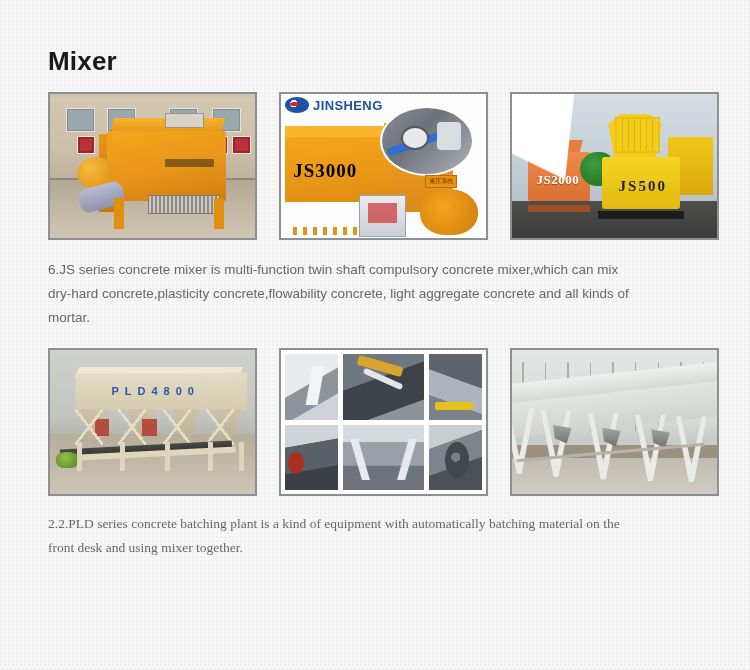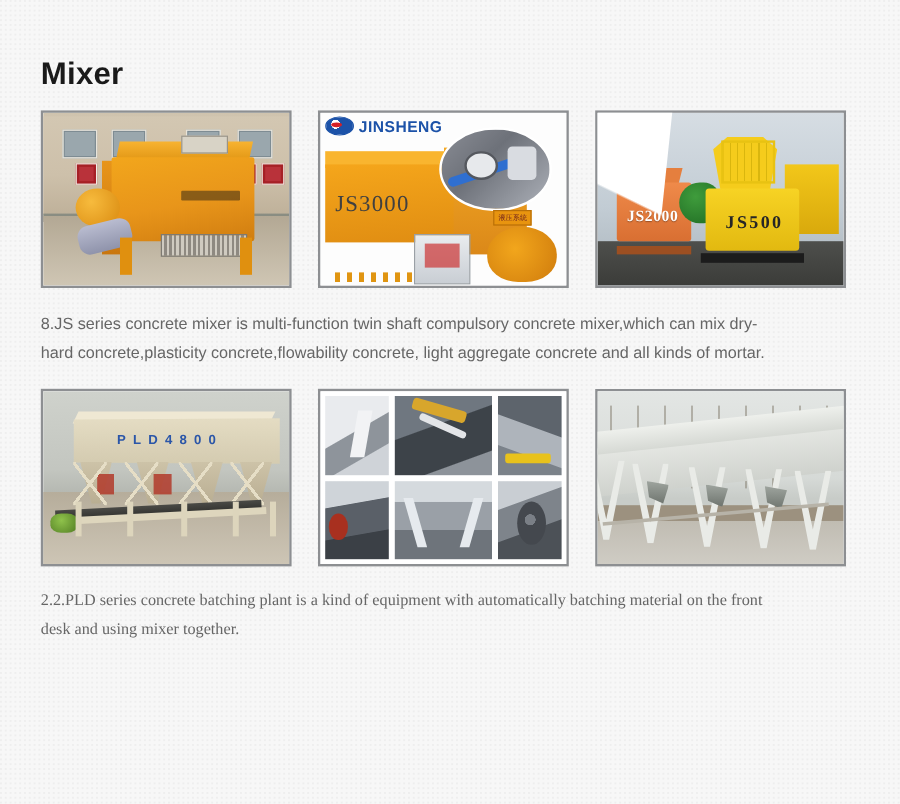--- a/index.html
+++ b/index.html
@@ -12,21 +12,21 @@
     background-color: #f7f7f7;
     background-image:
       radial-gradient(circle at 1px 1px, rgba(0,0,0,0.035) 1px, transparent 0);
     background-size: 4px 4px;
     font-family: "Liberation Sans", sans-serif;
     overflow: hidden;
     position: relative;
   }
 
   .page {
-    padding: 0 34px;
+    padding: 0 48px;
     box-sizing: border-box;
     width: 690px;
   }
 
   .section-title {
     font-size: 26px;
     font-weight: bold;
     color: #1a1a1a;
     letter-spacing: 0.2px;
     margin: 0;
@@ -162,21 +162,21 @@
     position:absolute; left:2%; top:30%; width:52%; height:45%;
     background: linear-gradient(175deg,#f5a61b,#e08d12);
   }
   .i2-top {
     position:absolute; left:2%; top:22%; width:56%; height:10%;
     background:#f9b52f;
   }
   .i2-js3000 {
     position:absolute; left:6%; top:46%;
     font-family:"Liberation Serif", serif;
-    font-size:19px; font-weight:normal; color:#404040; letter-spacing:1px;text-align:right;
+    font-size:19px; font-weight:bold; color:#000000; letter-spacing:1px;text-align:right;
   }
   .i2-right-frame {
     position:absolute; left:50%; top:20%; width:34%; height:62%;
     background: linear-gradient(#f3a418,#d9820d);
     opacity:0.95;
   }
   .i2-circle {
     position:absolute; right:6%; top:8%; width:44%; height:46%;
     border-radius:50%;
     border:2px solid #ffffff;
@@ -490,21 +490,21 @@
         <div class="i3-cage"></div>
         <div class="i3-yellow"></div>
         <div class="i3-js500">JS500</div>
         <div class="i3-base"></div>
         <div class="i3-swoosh"></div>
       </div>
     </div>
 
   </div>
 
-  <p class="desc">8.JS series concrete mixer is multi-function twin shaft compulsory concrete mixer,which can mix dry-hard concrete,plasticity concrete,flowability concrete, light aggregate concrete and all kinds of mortar.</p>
+  <p class="desc">6.JS series concrete mixer is multi-function twin shaft compulsory concrete mixer,which can mix dry-hard concrete,plasticity concrete,flowability concrete, light aggregate concrete and all kinds of mortar.</p>
 
 
   <div class="img-row">
 
     <div class="img-frame">
       <div class="img-inner">
         <div class="i4-sky"></div>
         <div class="i4-ground"></div>
         <div class="i4-hopper-top"></div>
         <div class="i4-hopper"></div>

